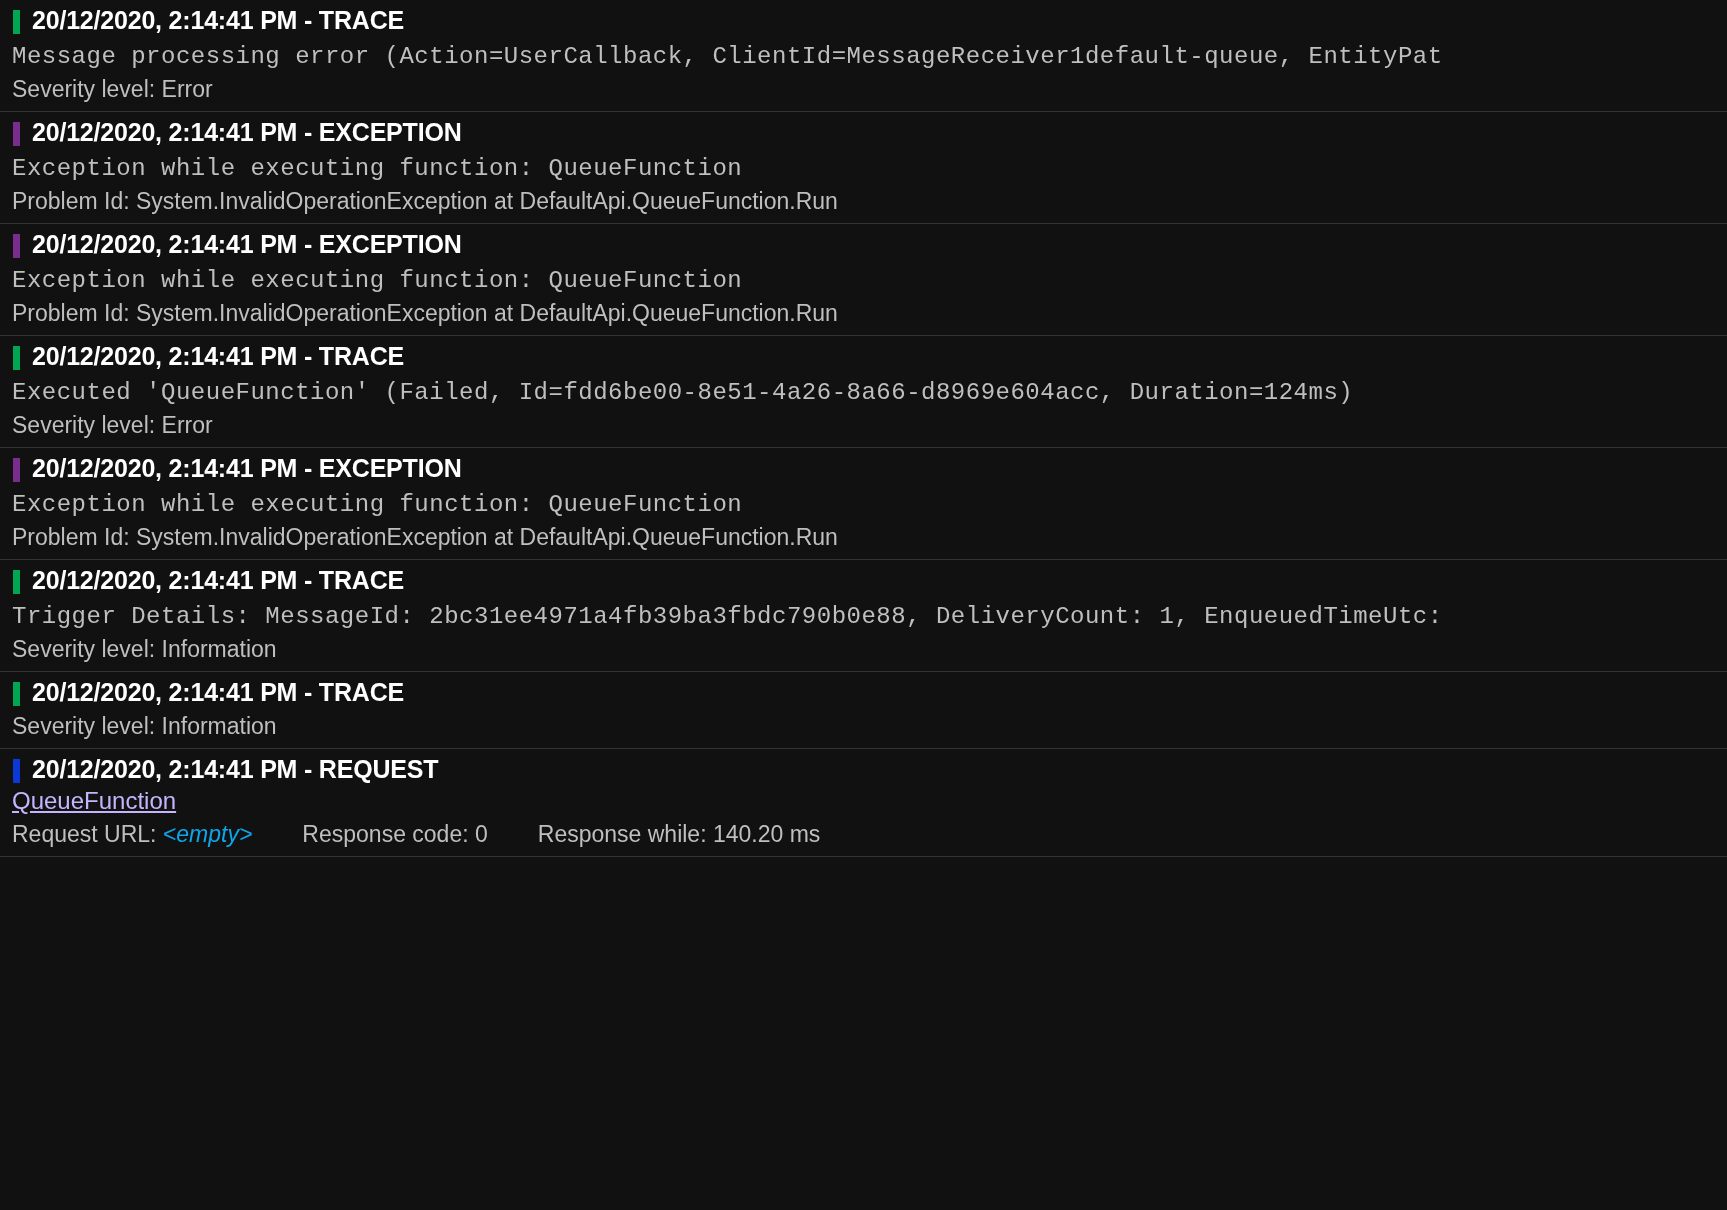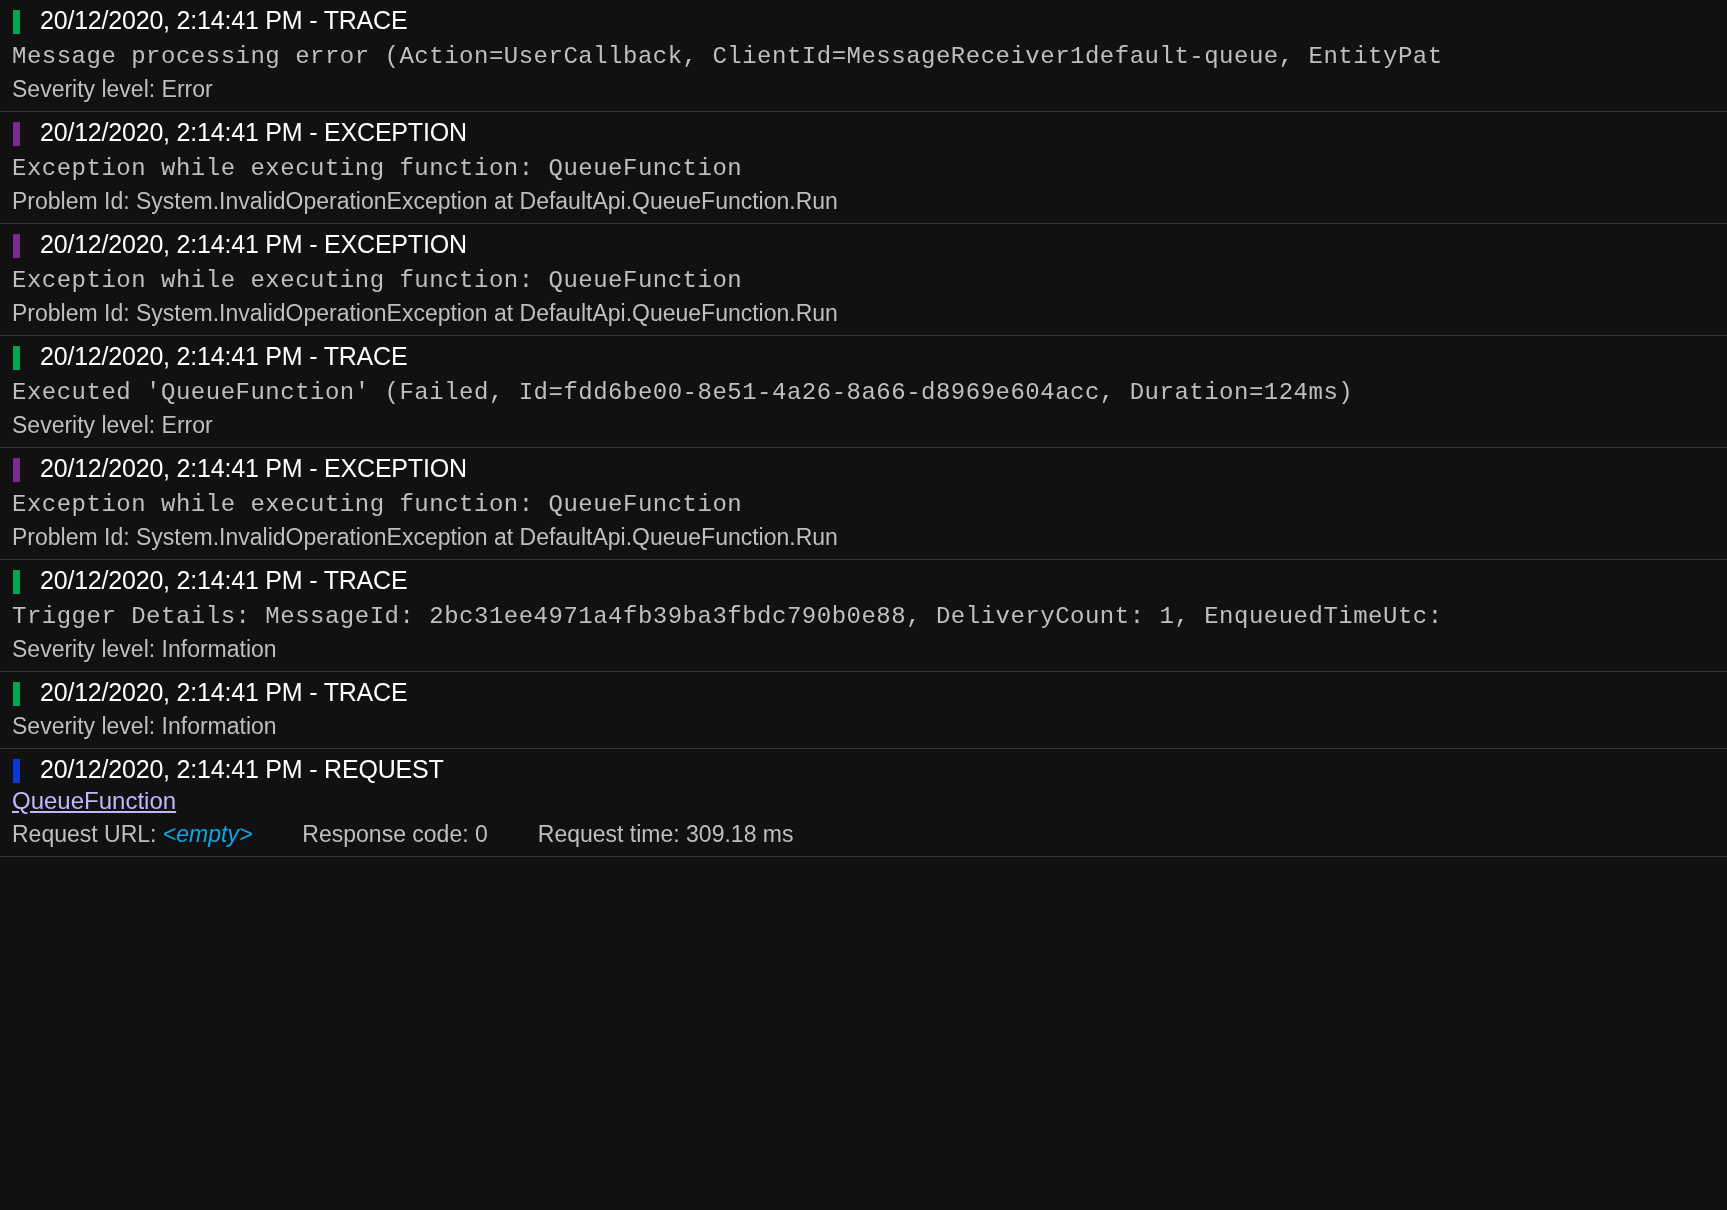--- a/index.html
+++ b/index.html
@@ -25,22 +25,22 @@
     position: absolute;
     left: 13px;
     top: 10px;
     width: 7px;
     height: 24px;
   }
   .color-green { background: #00a651; }
   .color-purple { background: #7b2d8e; }
   .color-blue  { background: #0b39d6; }
   .header-line {
-    padding-left: 40px;
-    font-weight: 400;
+    padding-left: 32px;
+    font-weight: 700;
     font-size: 25px;
     color: #ffffff;
     letter-spacing: -0.2px;
   }
   .msg-line {
     padding-left: 12px;
     font-family: Consolas, "Courier New", monospace;
     font-size: 24px;
     color: #bfbfbf;
     margin-top: 8px;
@@ -111,15 +111,15 @@
     </div>
     <div class="log-entry">
       <div class="color-bar color-green"></div>
       <div class="header-line">20/12/2020, 2:14:41 PM - TRACE</div>
       <div class="meta-line">Severity level: Information</div>
     </div>
     <div class="log-entry">
       <div class="color-bar color-blue"></div>
       <div class="header-line">20/12/2020, 2:14:41 PM - REQUEST</div>
       <div class="plain-msg">QueueFunction</div>
-      <div class="meta-row"><span class="label">Request URL: </span><span class="val-empty">&lt;empty&gt;</span><span class="gap"></span><span class="label">Response code: </span><span>0</span><span class="gap"></span><span class="label">Request time: </span><span>309.18 ms</span></div>
+      <div class="meta-row"><span class="label">Request URL: </span><span class="val-empty">&lt;empty&gt;</span><span class="gap"></span><span class="label">Response code: </span><span>0</span><span class="gap"></span><span class="label">Response while: </span><span>140.20 ms</span></div>
     </div>
   </div>
 
 </body></html>

